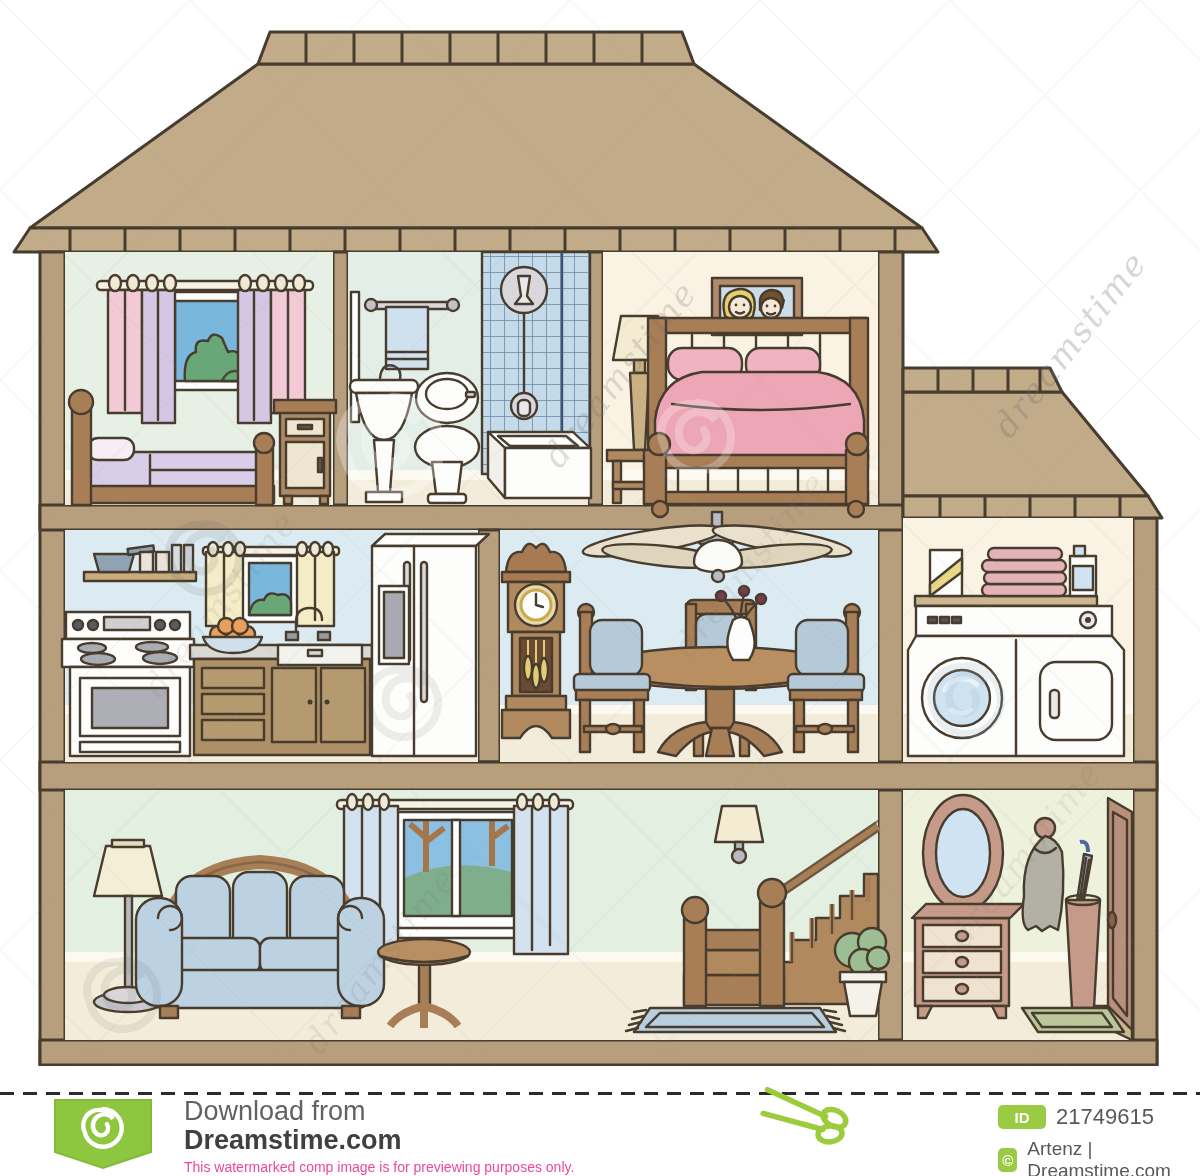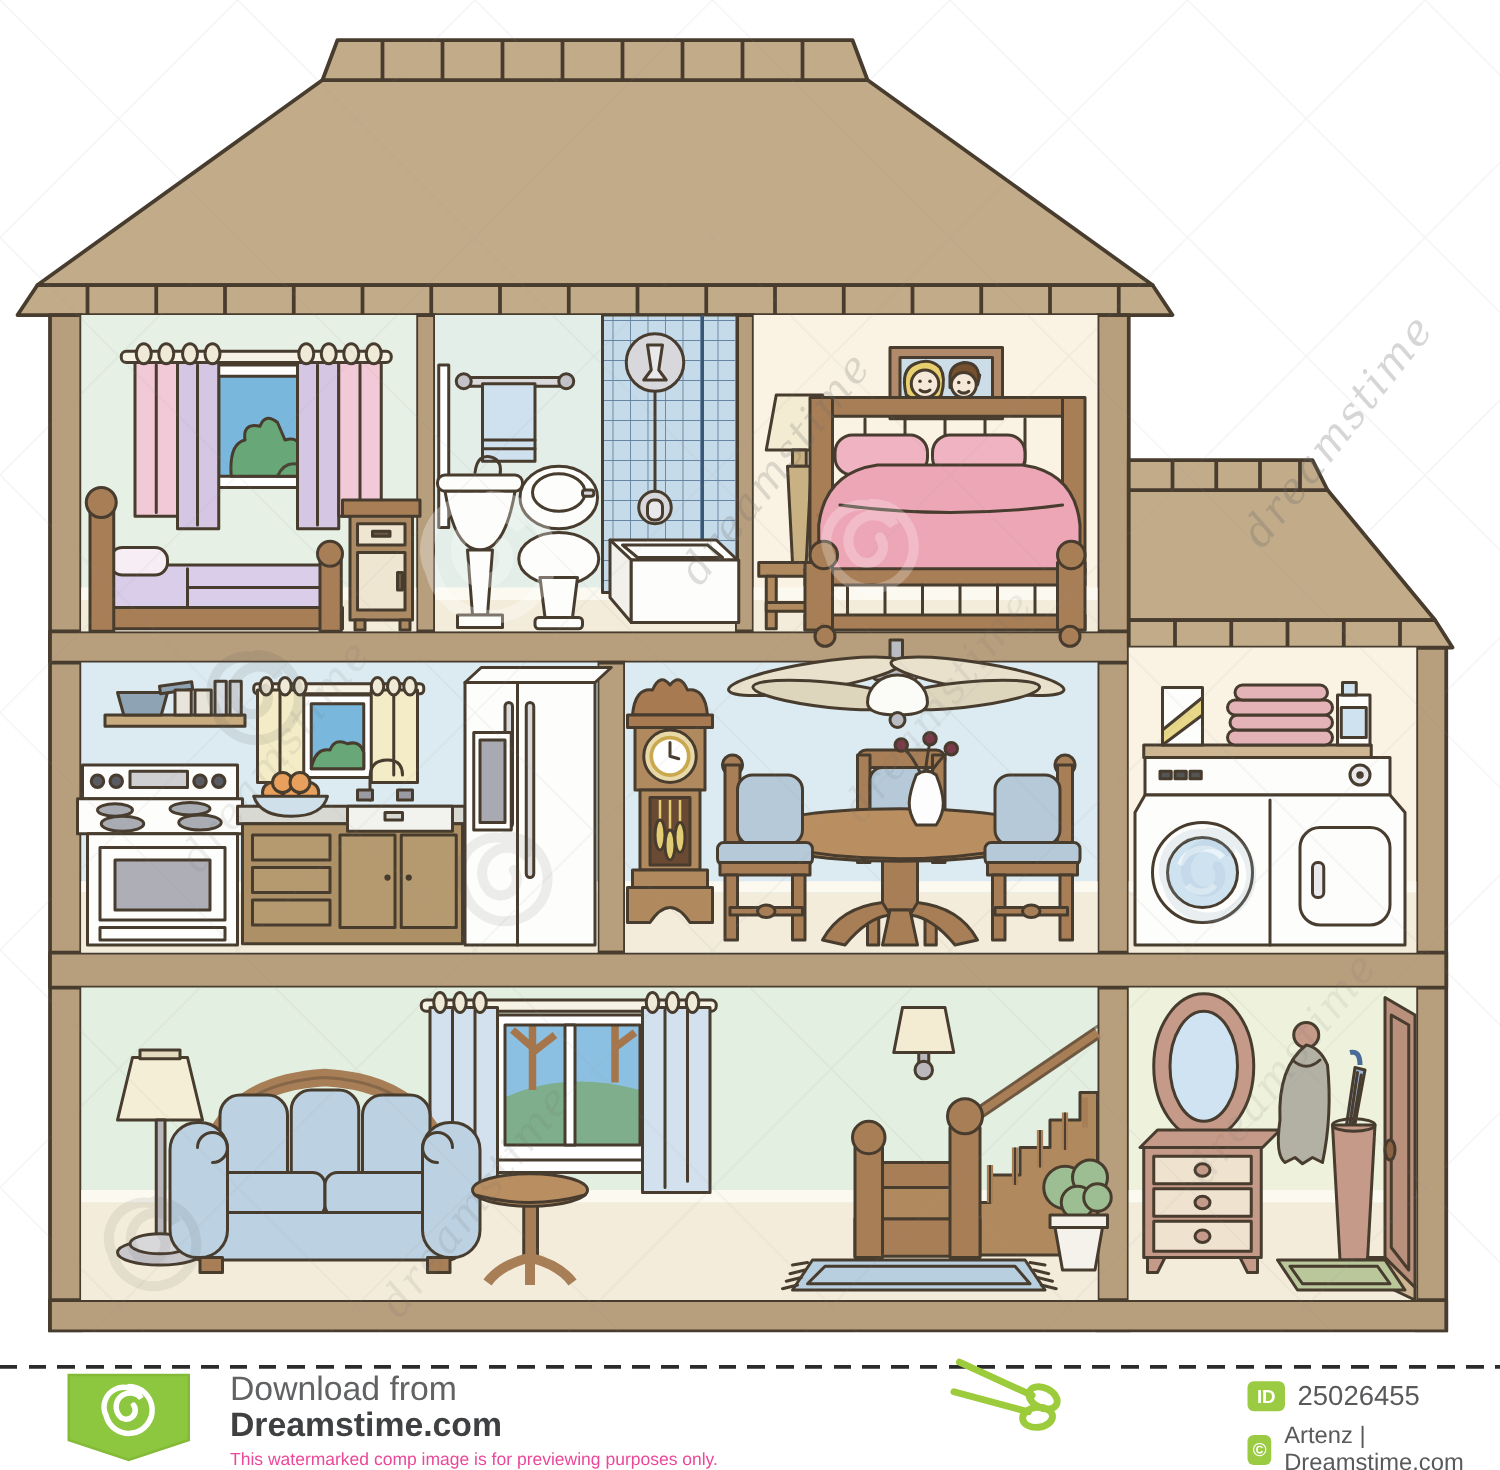--- a/index.html
+++ b/index.html
@@ -17,21 +17,21 @@
   #footer-svg{position:absolute;left:0;top:0;}
   .ftext{position:absolute;left:184px;white-space:nowrap;}
   #dl1{top:30px;font-size:27px;color:#616264;}
   #dl2{top:59px;font-size:27px;font-weight:bold;color:#3f4042;}
   #dl3{top:93px;font-size:14px;color:#ec4899;}
   .idrow{position:absolute;left:998px;display:flex;align-items:center;}
   #idrow1{top:38px;}
   #idrow2{top:72px;}
   .gbadge{display:inline-flex;align-items:center;justify-content:center;
           background:#9bca43;color:#ffffff;border-radius:5px;font-weight:bold;}
-  #id-badge{width:30px;height:24px;font-size:15px;}
+  #id-badge{width:48px;height:24px;font-size:15px;}
   #c-badge{width:24px;height:24px;font-size:15px;}
   .idtext{margin-left:10px;color:#58595b;}
   #id-num{font-size:22px;}
   #credit{font-size:19px;}
 </style>
 </head>
 <body>
 
 <div id="canvas">
 
@@ -559,21 +559,21 @@
     <g>
       <polygon points="55,34 151,34 151,86 103,102 55,86" fill="#8dc63f" stroke="#84ba38" stroke-width="2"></polygon>
       <use href="#spiralG" transform="translate(103,62) scale(0.55)" stroke="#ffffff"></use>
     </g>
   </svg>
   <div class="ftext" id="dl1">Download from</div>
   <div class="ftext" id="dl2">Dreamstime.com</div>
   <div class="ftext" id="dl3">This watermarked comp image is for previewing purposes only.</div>
   <div class="idrow" id="idrow1">
     <span class="gbadge" id="id-badge">ID</span>
-    <span class="idtext" id="id-num">25026455</span>
+    <span class="idtext" id="id-num">21749615</span>
   </div>
   <div class="idrow" id="idrow2">
     <span class="gbadge" id="c-badge">©</span>
     <span class="idtext" id="credit">Artenz | Dreamstime.com</span>
   </div>
 </div>
 
 </div>
 
 </body></html>

